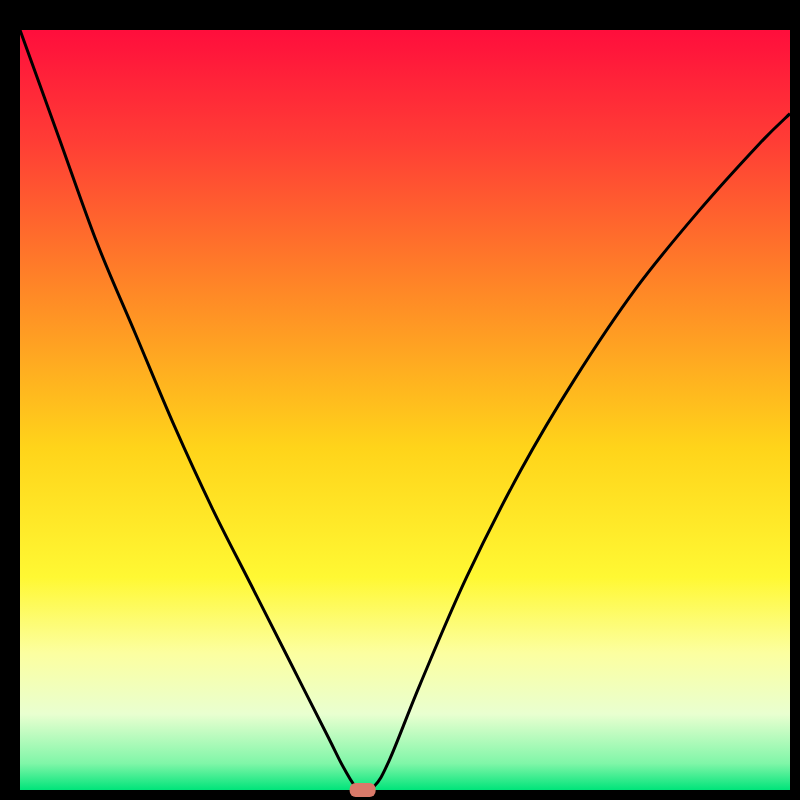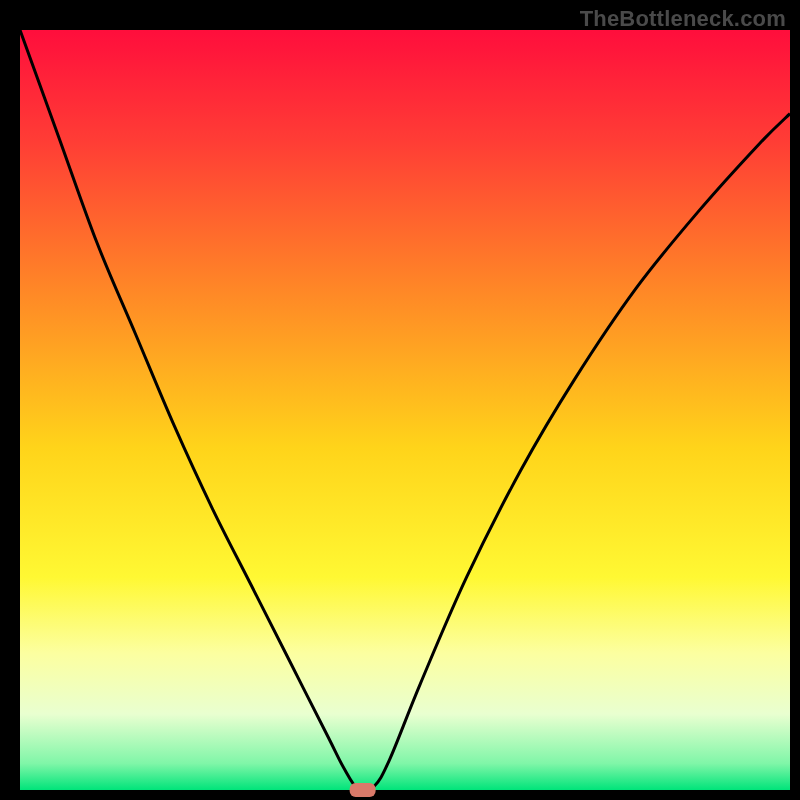--- a/index.html
+++ b/index.html
@@ -47,14 +47,13 @@
           <stop offset="82%" stop-color="#fcffa0"></stop>
           <stop offset="90%" stop-color="#e9ffd0"></stop>
           <stop offset="96.5%" stop-color="#80f6a8"></stop>
           <stop offset="100%" stop-color="#00e47a"></stop>
         </linearGradient>
     </defs>
     <rect id="plot-bg" x="20" y="30" width="770" height="760" fill="url(#bg-grad)"></rect>
     <path id="curve-path" fill="none" stroke="#000" stroke-width="3" d="M 20 30 C 26.416666666666668 47.733333333333334, 45.666666666666664 100.93333333333334, 58.5 136.4 C 71.33333333333333 171.86666666666667, 84.16666666666667 209.86666666666667, 97 242.8 C 109.83333333333333 275.73333333333335, 122.66666666666667 303.6, 135.5 334 C 148.33333333333334 364.4, 161.16666666666666 396.06666666666666, 174 425.2 C 186.83333333333334 454.3333333333333, 199.66666666666666 482.20000000000005, 212.5 508.8 C 225.33333333333334 535.4, 238.16666666666666 559.4666666666666, 251 584.8 C 263.8333333333333 610.1333333333333, 276.6666666666667 635.4666666666666, 289.5 660.8 C 302.3333333333333 686.1333333333333, 319.01666666666665 719.0666666666666, 328 736.8 C 336.98333333333335 754.5333333333333, 338.26666666666665 758.3333333333333, 343.4 767.1999999999999 C 348.5333333333333 776.0666666666666, 353.6666666666667 786.8333333333333, 358.8 790 C 363.93333333333334 793.1666666666667, 369.06666666666666 791.2666666666667, 374.2 786.2 C 379.3333333333333 781.1333333333334, 381.9 776.7, 389.59999999999997 759.6 C 397.29999999999995 742.5, 407.5666666666667 714, 420.40000000000003 683.6 C 433.23333333333335 653.2, 449.91666666666663 612.6666666666666, 466.59999999999997 577.1999999999999 C 483.2833333333333 541.7333333333332, 502.5333333333333 503.7333333333334, 520.5 470.80000000000007 C 538.4666666666667 437.86666666666673, 555.15 410, 574.4 379.59999999999997 C 593.65 349.19999999999993, 615.4666666666667 316.26666666666665, 636 288.4 C 656.5333333333333 260.5333333333333, 677.0666666666667 236.46666666666667, 697.6 212.4 C 718.1333333333333 188.33333333333334, 743.8 160.46666666666667, 759.1999999999999 144 C 774.5999999999999 127.53333333333333, 784.8666666666667 118.66666666666666, 790 113.6"></path>
     <rect id="min-marker" rx="6" ry="6" fill="#d97a6a" x="349.65" y="783" width="26" height="14"></rect>
   </svg>
-  <div class="watermark">TheBottleneck.com</div>
 </div>
 
 </body></html>

